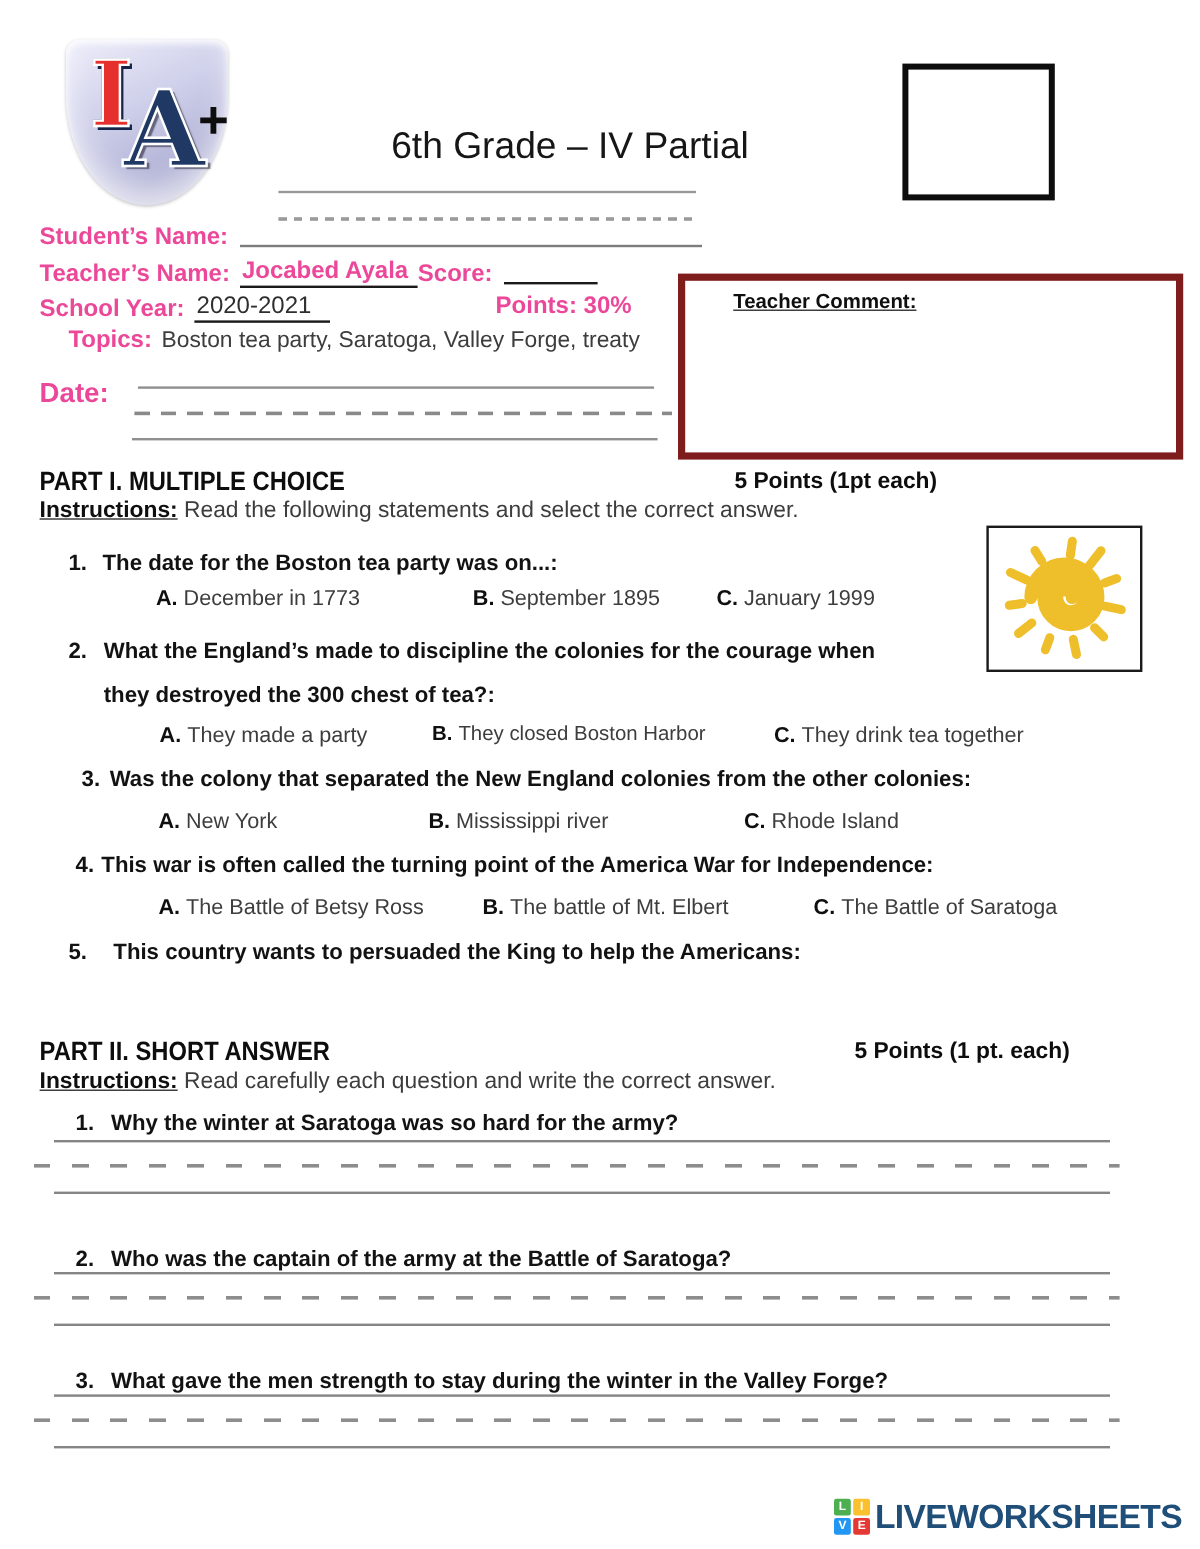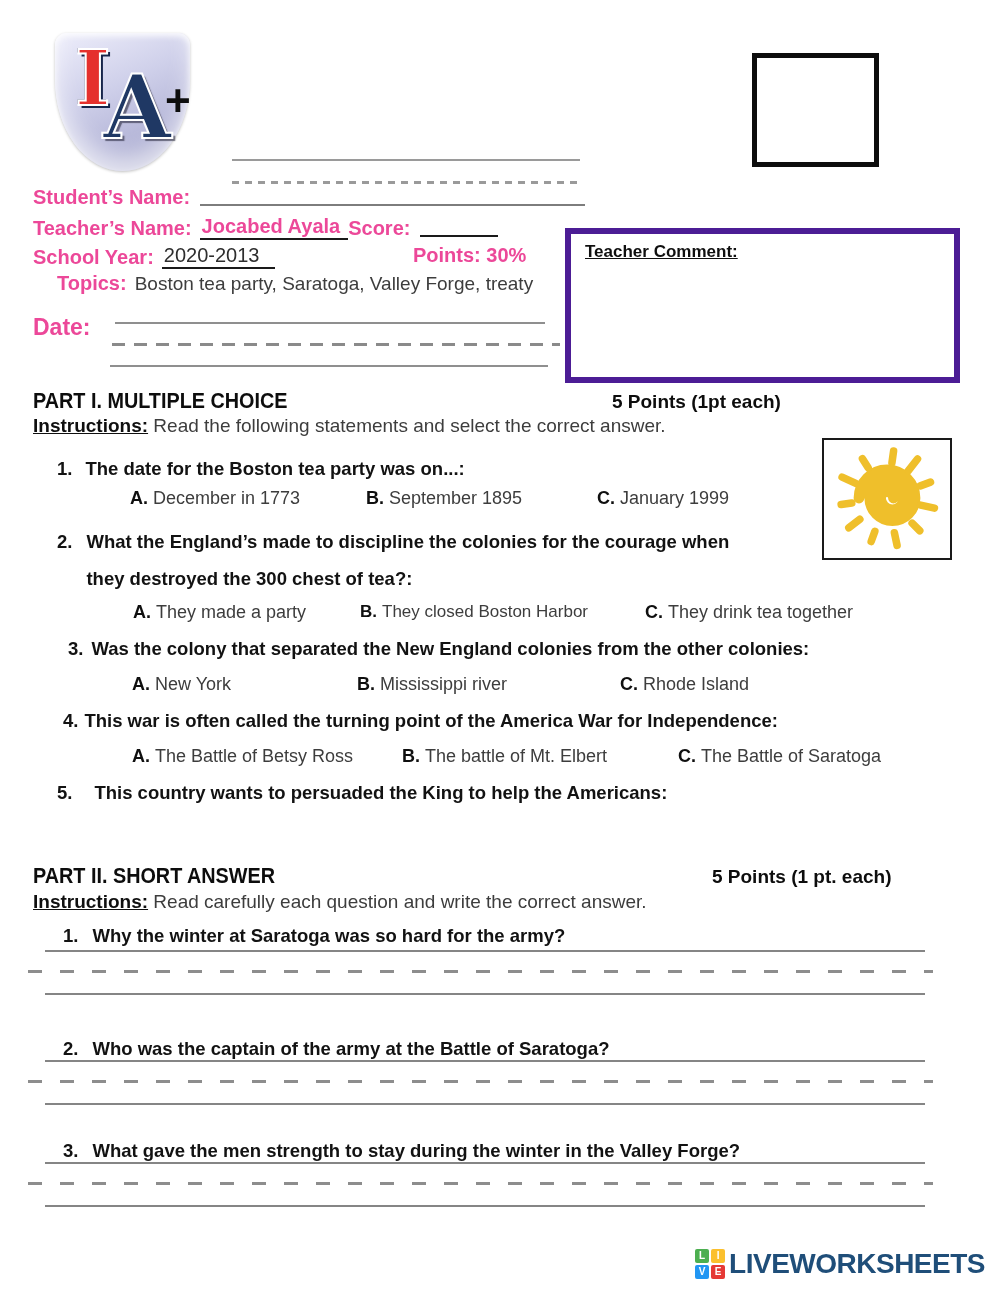--- a/index.html
+++ b/index.html
@@ -32,21 +32,21 @@
   .score-box{position:absolute;left:752px;top:53px;width:117px;height:104px;border:5px solid #0d0d0d;background:#fff;}
 
   
   .inforow{position:absolute;left:33px;display:flex;align-items:flex-end;font-size:20px;}
   .lbl{font-weight:bold;color:#ec4899;white-space:nowrap;}
   .fill{flex:0 0 auto;border-bottom:2px solid #7d7d7d;margin:0 0 3px 10px;}
   .u-black{border-bottom:2px solid #1a1a1a;}
   .reg{font-weight:normal;color:#2e2e2e;}
   .topics-text{font-weight:normal;color:#3d3d3d;font-size:19px;}
 
-  .comment-box{position:absolute;left:565px;top:228px;width:383px;height:143px;border:6px solid #4c1d95;background:#fff;}
+  .comment-box{position:absolute;left:565px;top:228px;width:383px;height:143px;border:6px solid #7f1d1d;background:#fff;padding-left:26px;}
   .comment-box .clabel{margin:8px 0 0 14px;font-size:17px;font-weight:bold;text-decoration:underline;color:#0f0f0f;}
 
   .date-lines{position:absolute;}
   .dl-solid{position:absolute;height:2px;background:#8f8f8f;}
   .dl-dash{position:absolute;height:3px;background:repeating-linear-gradient(90deg,#8a8a8a 0 13px,transparent 13px 22px);}
 
   
   .part-head{position:absolute;font-weight:bold;font-size:22px;color:#0d0d0d;white-space:nowrap;}
   .part-head>span{display:inline-block;transform:scaleX(.9);transform-origin:left;}
   .points{position:absolute;font-weight:bold;font-size:19px;color:#0d0d0d;white-space:nowrap;}
@@ -54,21 +54,21 @@
   .instr b{color:#0f0f0f;text-decoration:underline;}
 
   .q{position:absolute;display:flex;font-weight:bold;font-size:18.5px;color:#121212;white-space:nowrap;}
   .q .qn{flex:0 0 auto;}
   .q .qt div+div{margin-top:15px;}
   .opts{position:absolute;left:33px;width:940px;height:26px;font-size:18px;color:#3d3d3d;}
   .opts .opt{position:absolute;top:0;white-space:nowrap;}
   .opts b{color:#0f0f0f;margin-right:5px;}
 
   .q1{left:57px;top:458px}.q1 .qn{margin-right:13px}
-  .q1opts{top:488px}.q1opts .oA{left:97px}.q1opts .oB{left:333px}.q1opts .oC{left:564px}
+  .q1opts{top:488px}.q1opts .oA{left:97px}.q1opts .oB{left:361px}.q1opts .oC{left:564px}
   .q2{left:57px;top:531px}.q2 .qn{margin-right:14px}
   .q2opts{top:602px}.q2opts .oA{left:100px}.q2opts .oB{left:327px}.q2opts .oC{left:612px}
   .q2opts .oB{font-size:17px;}
   .q3{left:68px;top:638px}.q3 .qn{margin-right:8px}
   .q3opts{top:674px}.q3opts .oA{left:99px}.q3opts .oB{left:324px}.q3opts .oC{left:587px}
   .q4{left:63px;top:710px}.q4 .qn{margin-right:6px}
   .q4opts{top:746px}.q4opts .oA{left:99px}.q4opts .oB{left:369px}.q4opts .oC{left:645px}
   .q5{left:57px;top:782px}.q5 .qn{margin-right:22px}
   .q5opts{top:818px}.q5opts .oA{left:97px}.q5opts .oB{left:334px}.q5opts .oC{left:617px}
 
@@ -97,39 +97,40 @@
 <body>
 
 <div class="page">
 
   <div class="shield">
     <span class="li">I</span>
     <span class="la">A</span>
     <span class="lp">+</span>
   </div>
 
+  <div class="subtitle">6th Grade – IV Partial</div>
   <div class="hline-solid"></div>
   <div class="hline-dash"></div>
   <div class="score-box"></div>
 
   <div class="inforow" style="top:186px;width:552px;">
     <span class="lbl">Student’s Name:</span>
     <span class="fill" style="flex:1;"></span>
   </div>
 
   <div class="inforow" style="top:215px;">
     <span class="lbl">Teacher’s Name:</span>
     <span class="lbl u-black" style="margin-left:8px;padding:0 8px 0 2px;">Jocabed Ayala</span>
     <span class="lbl">Score:</span>
     <span class="fill u-black" style="width:78px;"></span>
   </div>
 
   <div class="inforow" style="top:244px;">
     <span class="lbl">School Year:</span>
-    <span class="reg u-black" style="margin-left:8px;padding:0 16px 0 2px;">2020-2013</span>
+    <span class="reg u-black" style="margin-left:8px;padding:0 16px 0 2px;">2020-2021</span>
   </div>
   <div class="inforow" style="top:244px;left:413px;">
     <span class="lbl">Points: 30%</span>
   </div>
 
   <div class="inforow" style="top:272px;">
     <span class="lbl" style="margin-right:8px;margin-left:24px;">Topics:</span>
     <span class="topics-text">Boston tea party, Saratoga, Valley Forge, treaty</span>
   </div>
 

